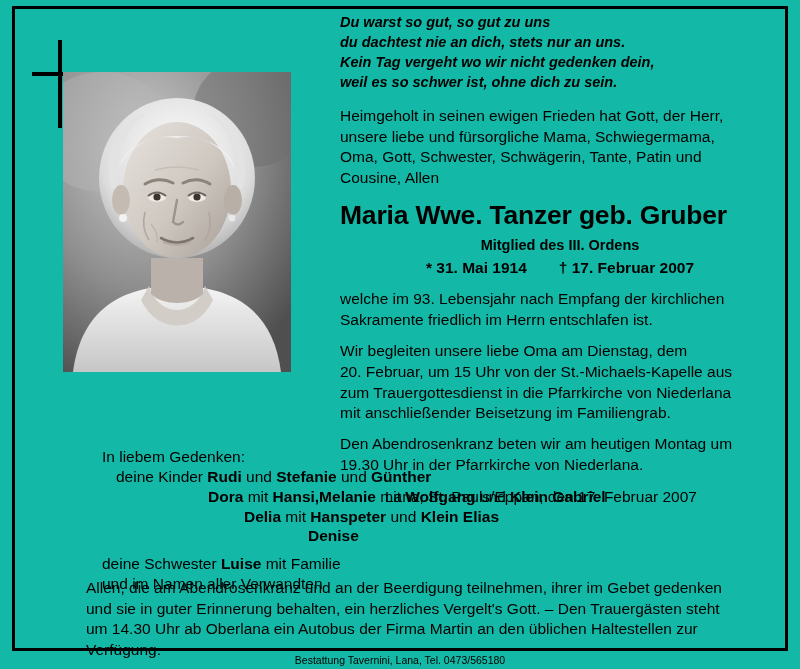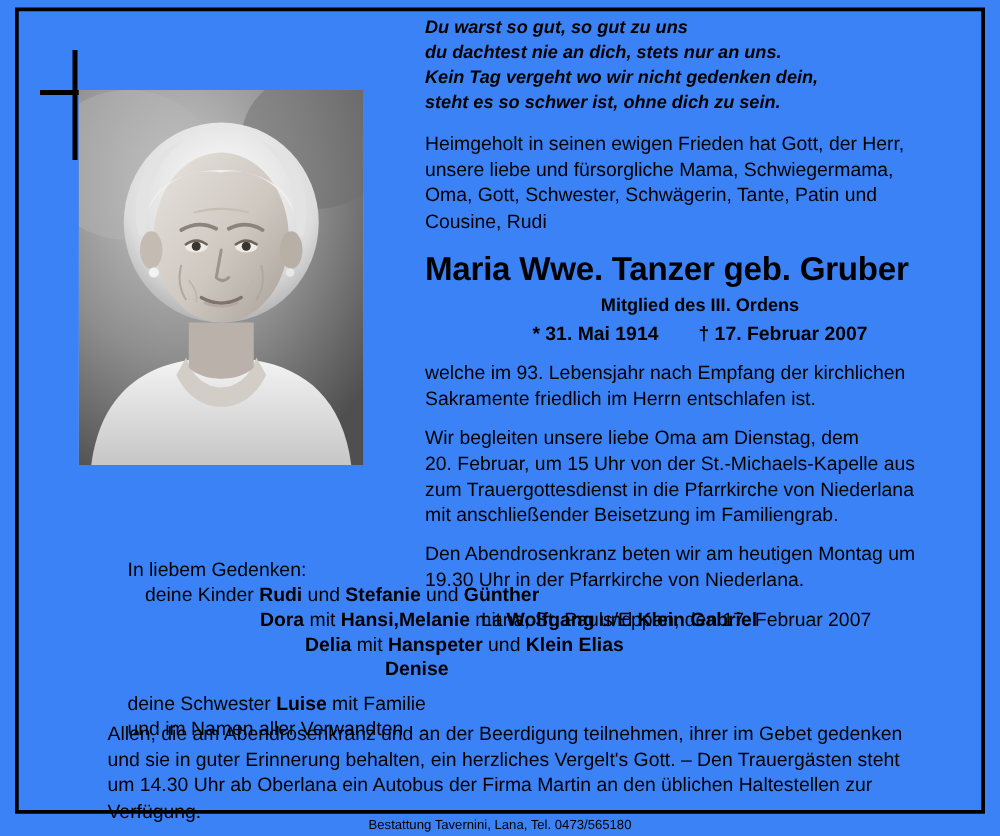--- a/index.html
+++ b/index.html
@@ -8,21 +8,21 @@
     background: #ffffff;
   }
   body {
     font-family: "Liberation Sans", sans-serif;
     color: #000000;
   }
   #page {
     width: 800px;
     height: 669px;
     position: relative;
-    background: #3b82f6;
+    background: #14b8a6;
     box-sizing: border-box;
     overflow: hidden;
   }
   .frame {
     position: absolute;
     left: 12px;
     top: 6px;
     width: 776px;
     height: 645px;
     border: 3px solid #000;
@@ -252,28 +252,28 @@
       <rect x="0" y="0" width="228" height="300" fill="none"></rect>
     </svg>
   </div>
 
   <div class="right-col">
 
     <div class="verse">
       <div>Du warst so gut, so gut zu uns</div>
       <div>du dachtest nie an dich, stets nur an uns.</div>
       <div>Kein Tag vergeht wo wir nicht gedenken dein,</div>
-      <div>steht es so schwer ist, ohne dich zu sein.</div>
+      <div>weil es so schwer ist, ohne dich zu sein.</div>
     </div>
 
     <div class="intro">
       <div>Heimgeholt in seinen ewigen Frieden hat Gott, der Herr,</div>
       <div>unsere liebe und fürsorgliche Mama, Schwiegermama,</div>
       <div>Oma, Gott, Schwester, Schwägerin, Tante, Patin und</div>
-      <div>Cousine, Rudi</div>
+      <div>Cousine, Allen</div>
     </div>
 
     <div class="name">Maria Wwe. Tanzer geb. Gruber</div>
     <div class="order">Mitglied des III. Ordens</div>
     <div class="dates">
       <span>* 31. Mai 1914</span><span class="gap"></span><span>† 17. Februar 2007</span>
     </div>
 
     <div class="body-par">
       <div>welche im 93. Lebensjahr nach Empfang der kirchlichen</div>

